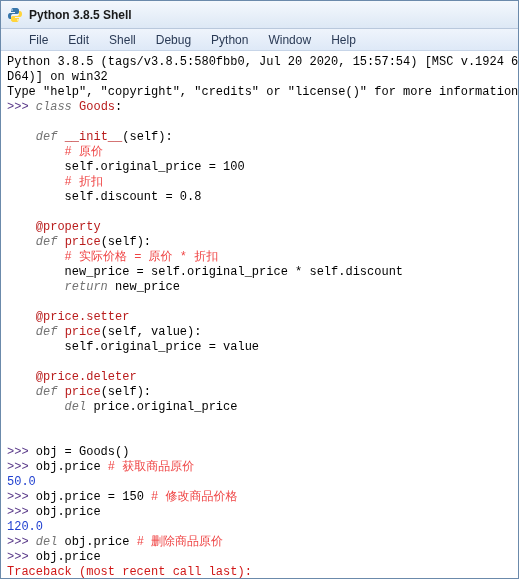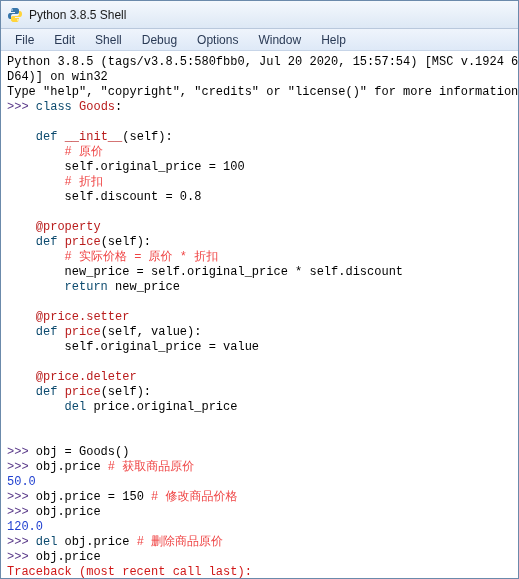--- a/index.html
+++ b/index.html
@@ -12,49 +12,50 @@
     overflow: hidden;
     border: 1px solid #6b8aab;
   }
   .titlebar {
     background: linear-gradient(to bottom, #f4f8fd, #dde8f5);
     height: 28px;
     display: flex;
     align-items: center;
     padding: 0 6px;
     border-bottom: 1px solid #b9c8dc;
+    font-weight: bold;
   }
   .titlebar .icon { width:16px; height:16px; margin-right:6px; }
   .titlebar .title { font-size:12px; color:#1a1a1a; }
   .menubar {
     background: linear-gradient(to bottom, #eff4fc, #dee9f7);
     height: 22px;
     display: flex;
     align-items: center;
-    padding: 0 6px;
+    padding: 0 20px;
     gap: 4px;
     border-bottom: 1px solid #c7d5e8;
   }
   .menubar span {
     padding: 2px 8px;
     color: #2a3a55;
     font-size: 12px;
   }
   .editor {
     background: #ffffff;
     font-family: "SimSun","NSimSun","Courier New",monospace;
     font-size: 12px;
     line-height: 15px;
     padding: 4px 6px 6px 6px;
     white-space: pre;
     height: calc(100% - 50px);
     overflow: hidden;
     color: #000;
   }
-  .kw   { color: #0c4a6e; }  
+  .kw   { color: #737373; font-style: italic; }  
   .pr   { color: #5a3a8a; }  
   .name { color: #b91c1c; }  
   .cm   { color: #ef4444; }  
   .out  { color: #2040d0; }  
   .err  { color: #d01818; }
 </style>
 </head>
 <body>
 
 <div class="titlebar">
@@ -65,21 +66,21 @@
     <circle cx="11" cy="13" r="0.8" fill="#fff"></circle>
   </svg>
   <span class="title">Python 3.8.5 Shell</span>
 </div>
 
 <div class="menubar">
   <span>File</span>
   <span>Edit</span>
   <span>Shell</span>
   <span>Debug</span>
-  <span>Options</span>
+  <span>Python</span>
   <span>Window</span>
   <span>Help</span>
 </div>
 
 <div class="editor"><span>Python 3.8.5 (tags/v3.8.5:580fbb0, Jul 20 2020, 15:57:54) [MSC v.1924 64</span>
 <span>D64)] on win32</span>
 <span>Type "help", "copyright", "credits" or "license()" for more information.</span>
 <span class="pr">&gt;&gt;&gt;</span> <span class="kw">class</span> <span class="name">Goods</span><span>:</span>
 
     <span class="kw">def</span> <span class="name">__init__</span><span>(self):</span>

